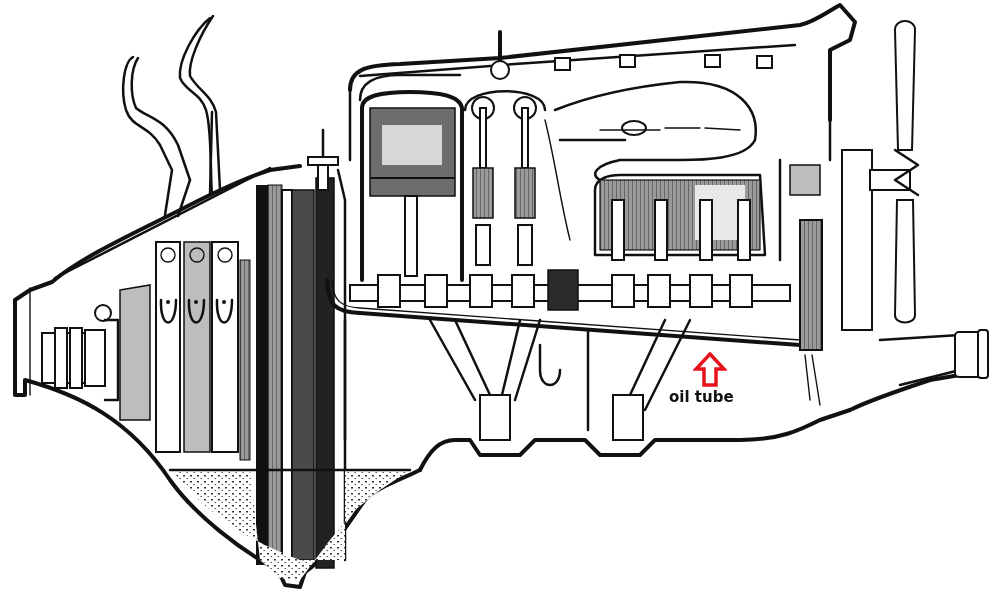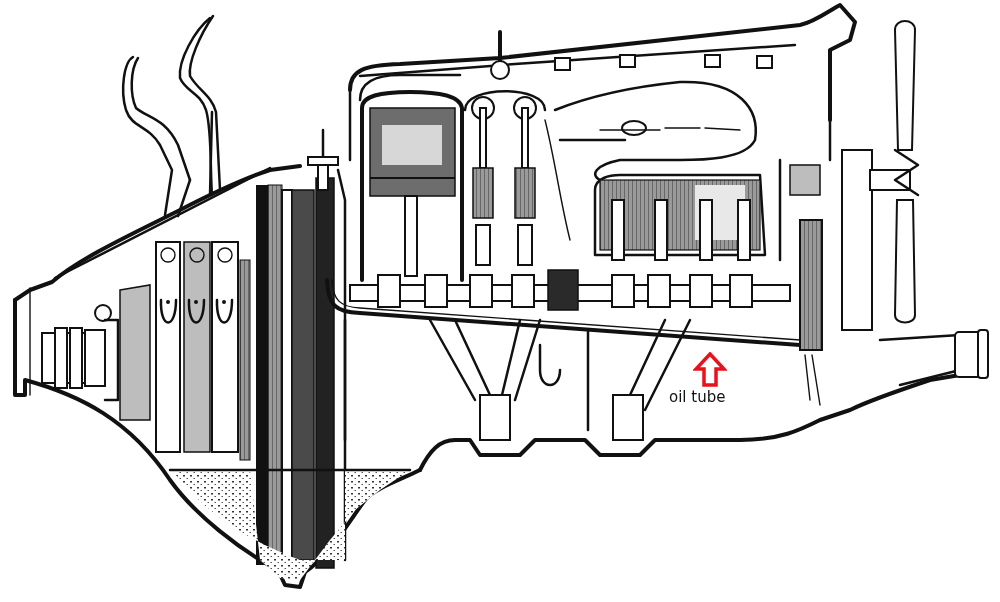--- a/index.html
+++ b/index.html
@@ -11,20 +11,21 @@
   .thin { stroke-width: 1.4; }
   .shade { fill: #6d6d6d; stroke: #111; stroke-width: 1.5; }
   .dark { fill: #2a2a2a; stroke: #111; stroke-width: 1.5; }
   .light { fill: #bdbdbd; stroke: #111; stroke-width: 1.5; }
   .white { fill: #fff; stroke: #111; stroke-width: 2; }
   .dots { fill: url(#dotpat); stroke: none; }
   .label {
     position: absolute; left: 669px; top: 388px;
     font-family: "DejaVu Sans", sans-serif; font-size: 15px; color: #111;
     white-space: nowrap;
+    font-weight: bold;
   }
   .arrow { position: absolute; left: 693px; top: 352px; width: 34px; height: 36px; }
 </style>
 </head>
 <body>
 
 <svg id="canvas" viewBox="0 0 1000 602" xmlns="http://www.w3.org/2000/svg">
   <defs>
     <pattern id="dotpat" width="7" height="6" patternUnits="userSpaceOnUse">
       <rect width="7" height="6" fill="#fff"></rect>

